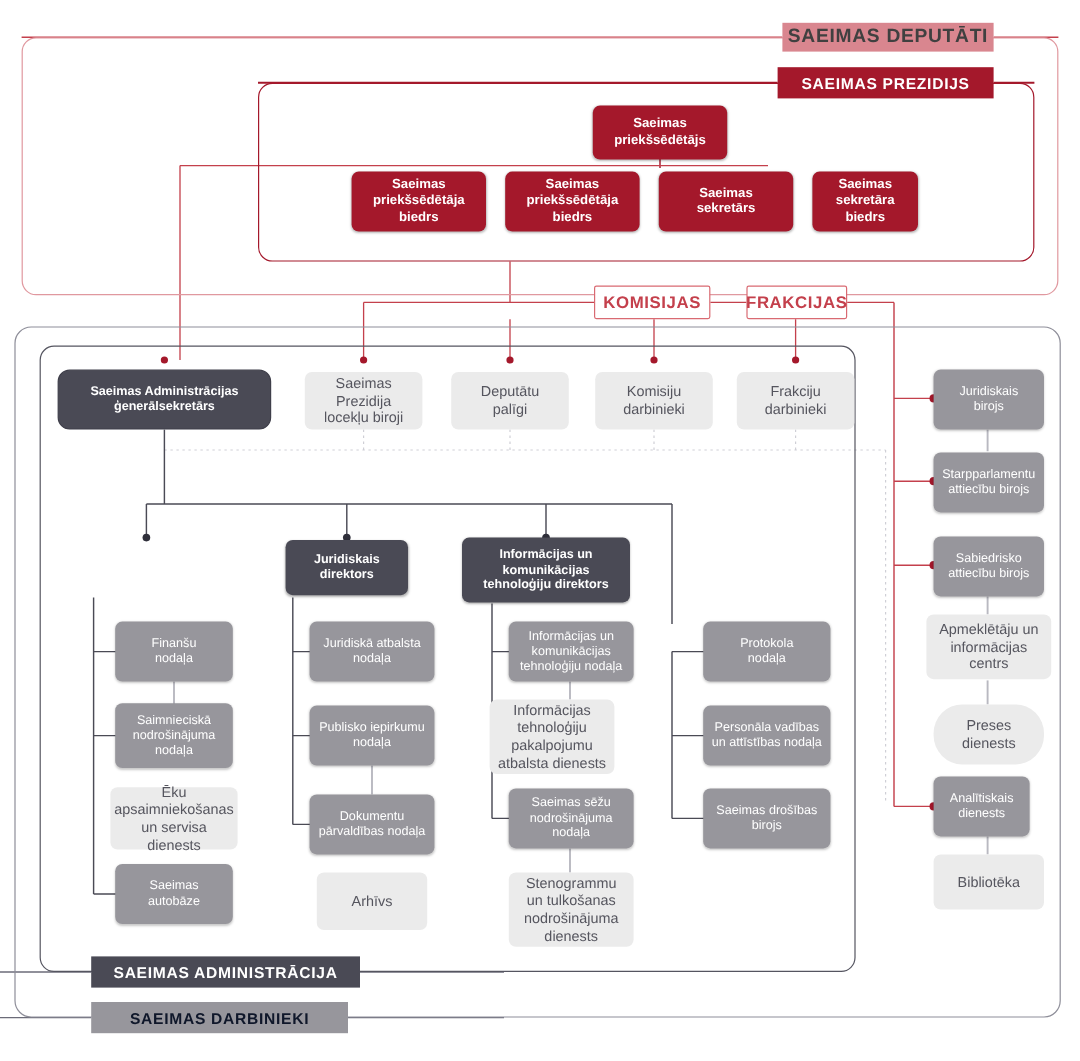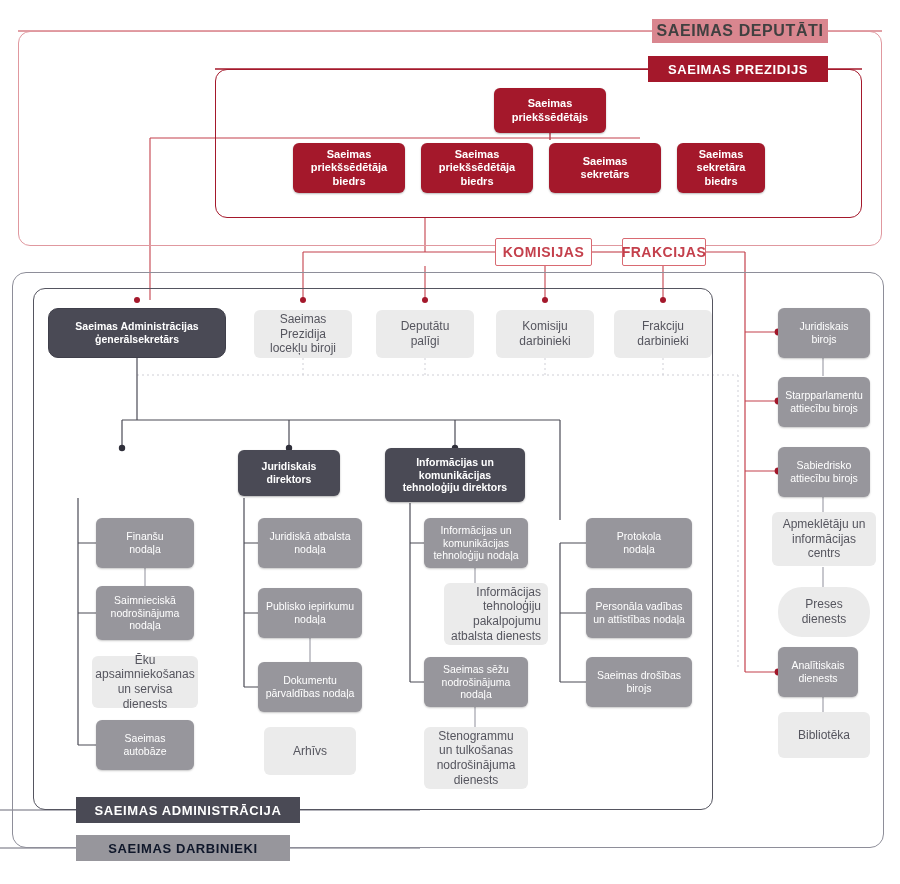--- a/index.html
+++ b/index.html
@@ -220,21 +220,21 @@
 nodaļa</div>
   <div class="box gray-mid" style="left:258px;top:588px;width:104px;height:50px;white-space:pre-line;">Publisko iepirkumu
 nodaļa</div>
   <div class="box gray-mid" style="left:258px;top:662px;width:104px;height:50px;white-space:pre-line;">Dokumentu
 pārvaldības nodaļa</div>
   <div class="box gray-light" style="left:264px;top:727px;width:92px;height:48px;white-space:pre-line;">Arhīvs</div>
 
   <div class="box gray-mid" style="left:424px;top:518px;width:104px;height:50px;white-space:pre-line;">Informācijas un
 komunikācijas
 tehnoloģiju nodaļa</div>
-  <div class="box gray-light" style="left:444px;top:583px;width:104px;height:62px;white-space:pre-line;text-align:right;">Informācijas
+  <div class="box gray-light" style="left:408px;top:583px;width:104px;height:62px;white-space:pre-line;">Informācijas
 tehnoloģiju
 pakalpojumu
 atbalsta dienests</div>
   <div class="box gray-mid" style="left:424px;top:657px;width:104px;height:50px;white-space:pre-line;">Saeimas sēžu
 nodrošinājuma
 nodaļa</div>
   <div class="box gray-light" style="left:424px;top:727px;width:104px;height:62px;white-space:pre-line;">Stenogrammu
 un tulkošanas
 nodrošinājuma
 dienests</div>

